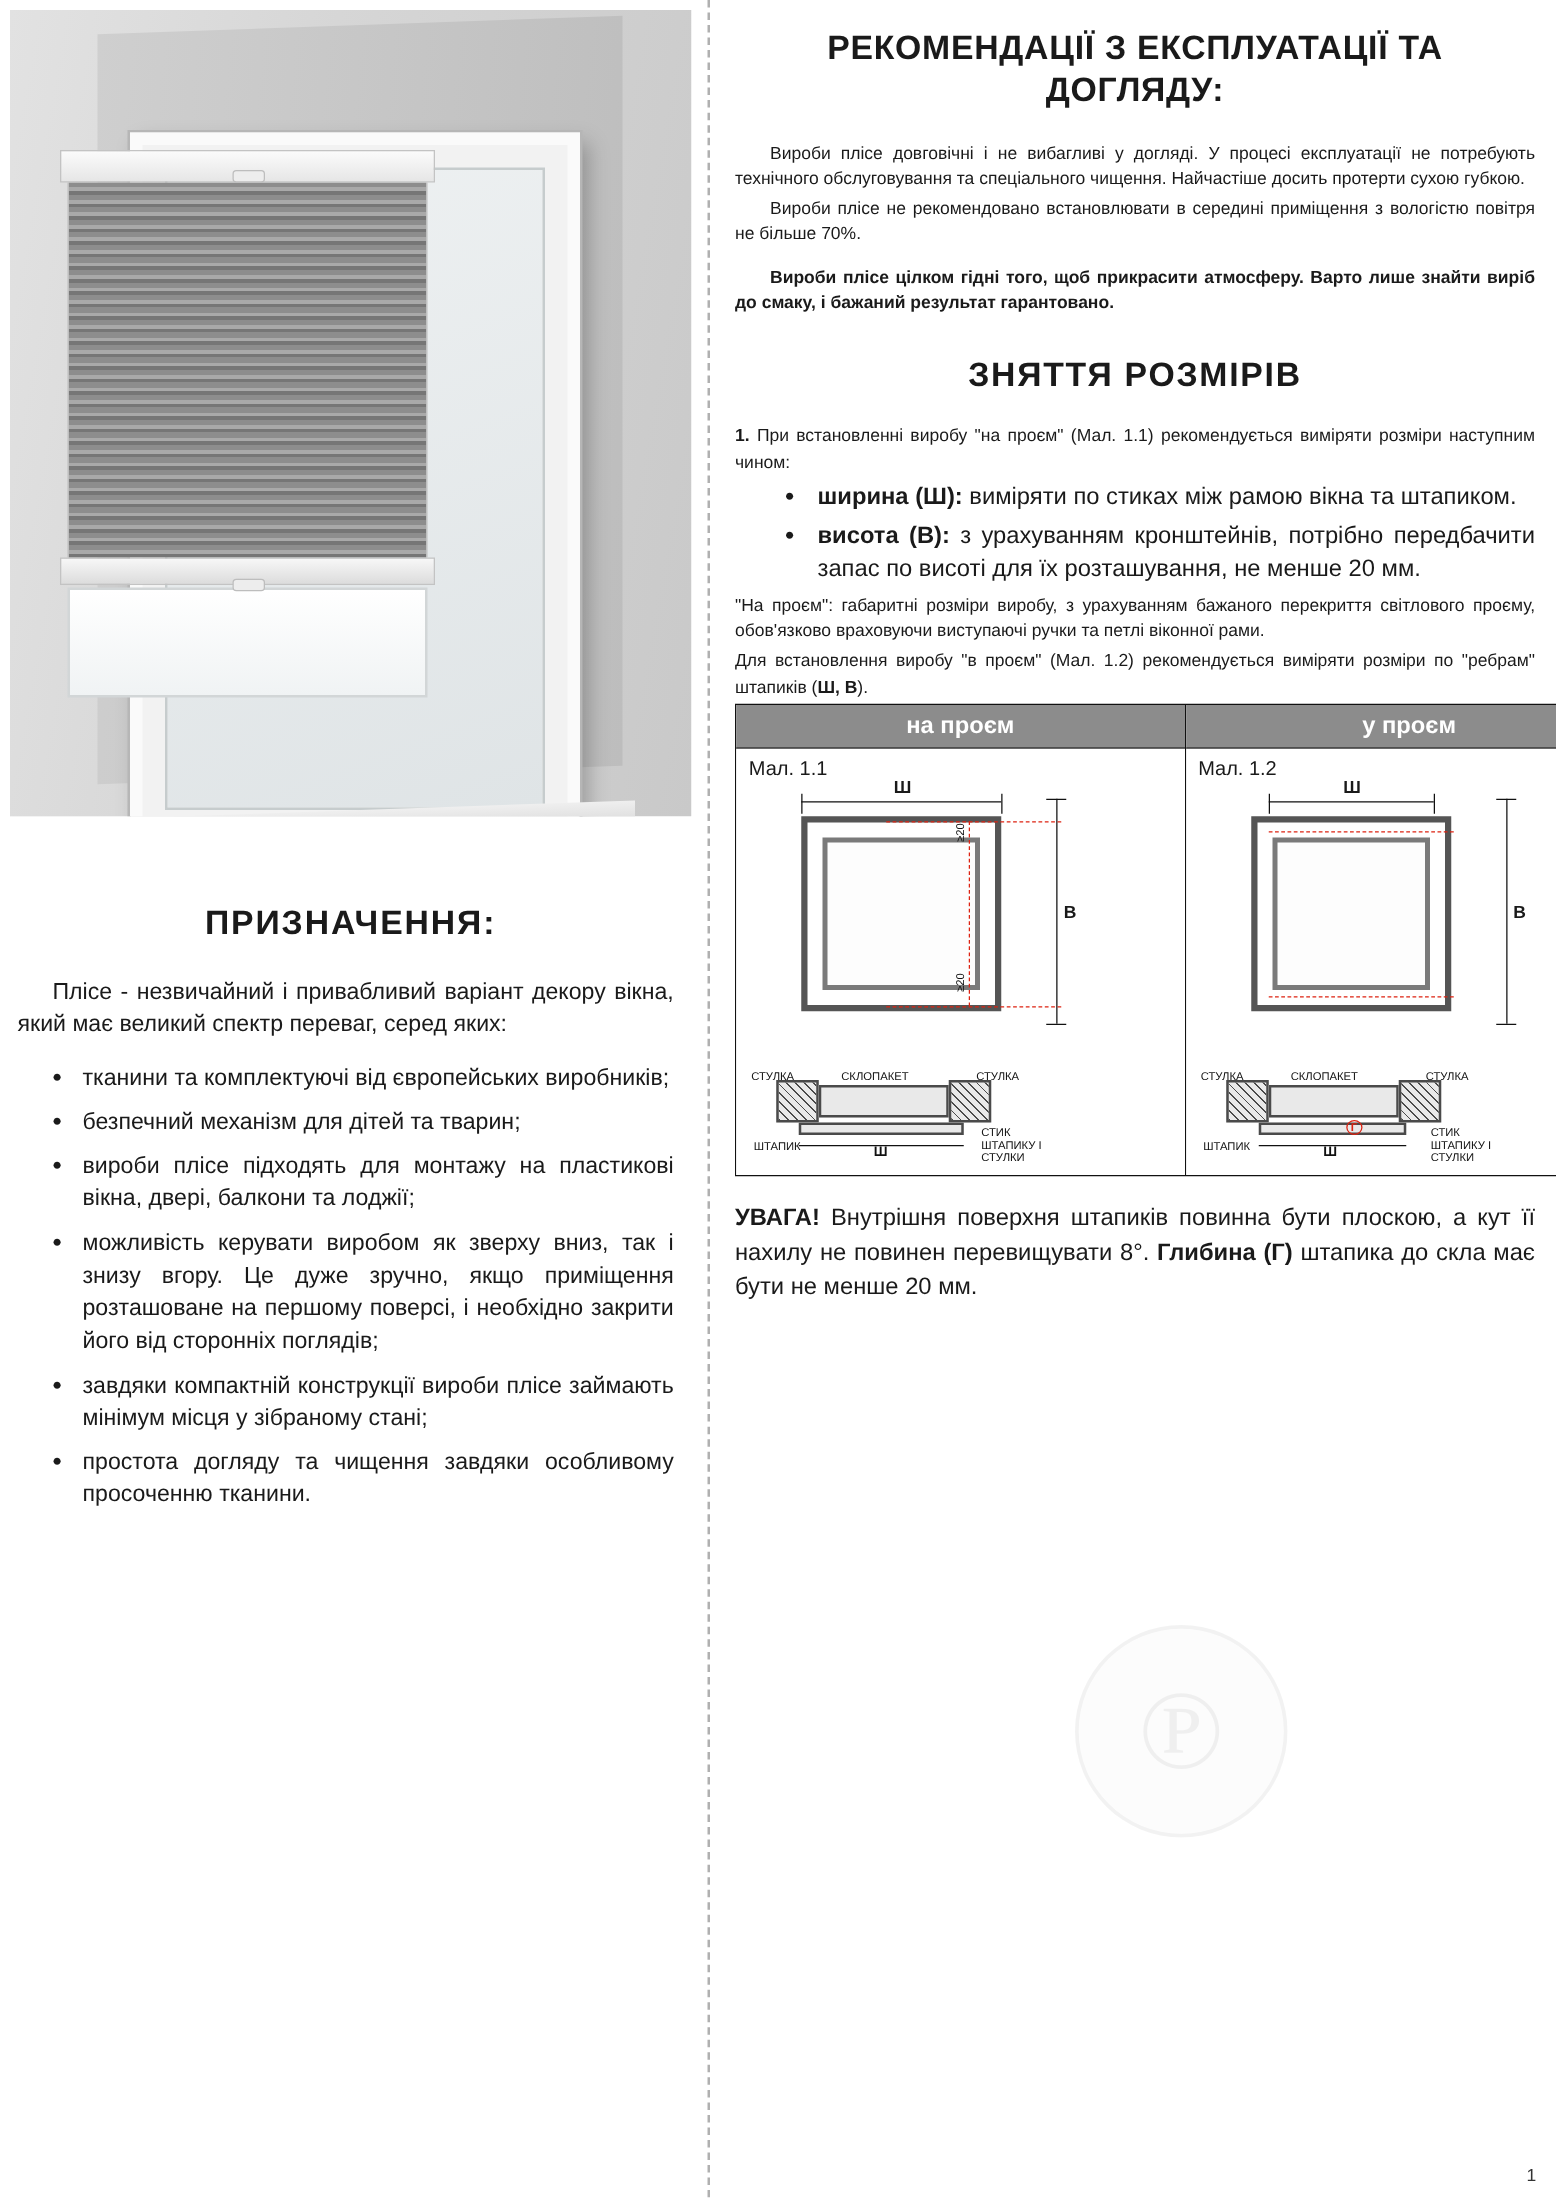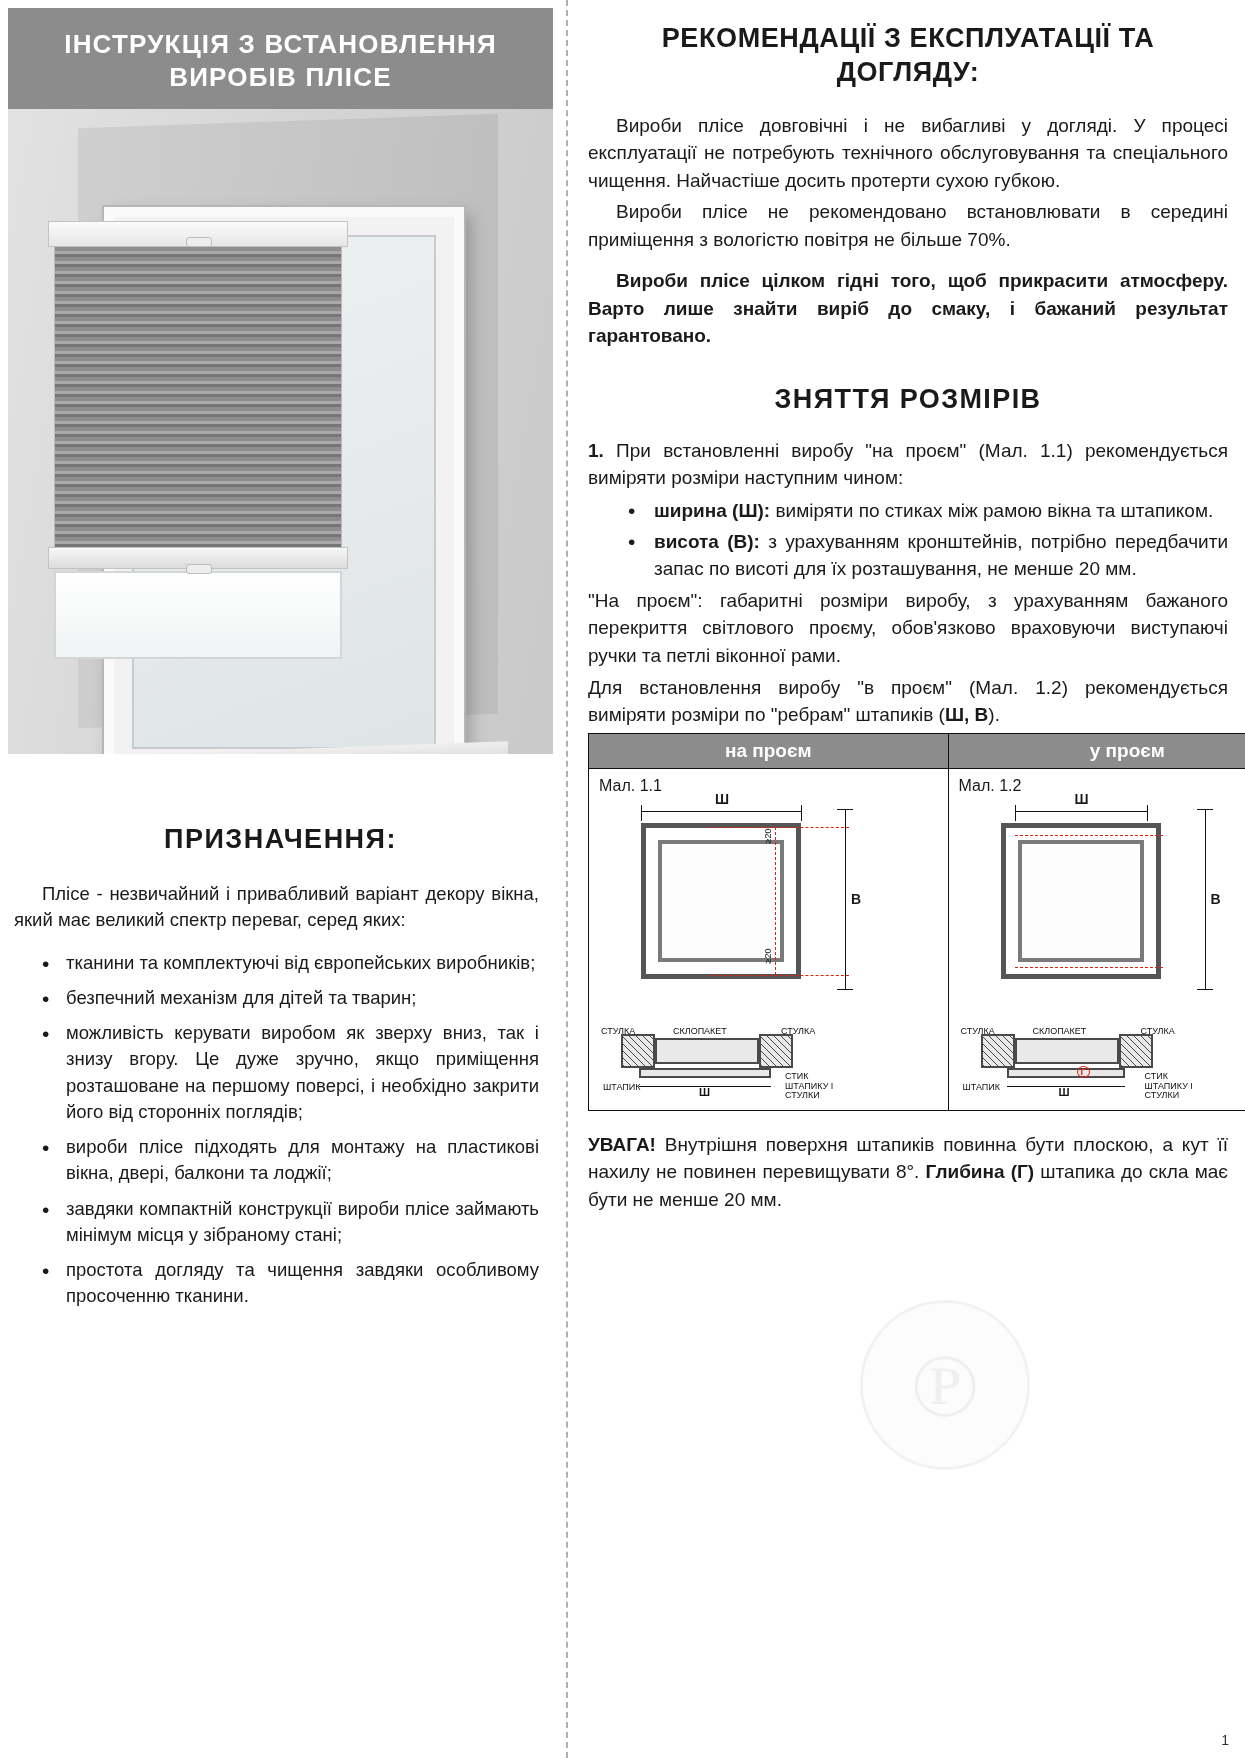--- a/index.html
+++ b/index.html
@@ -184,21 +184,21 @@
     text-align: center;
     font-size: 27px;
     font-weight: bold;
     letter-spacing: .6px;
     line-height: 1.25;
     margin-bottom: 22px;
   }
   .r-para {
     text-align: justify;
     text-indent: 28px;
-    font-size: 19px;
+    font-size: 14px;
     line-height: 1.45;
     margin: 0 0 4px;
   }
   .r-para.spaced { margin-top: 14px; }
   .r-italic {
     font-weight: 600;
   }
   .r-head2 {
     text-align: center;
     font-size: 27px;
@@ -338,21 +338,20 @@
     <div class="wm-inner">℗</div>
   </div>
   <div class="watermark" style="left:860px; top:1300px; width:170px; height:170px;">
     <div class="wm-inner">℗</div>
   </div>
 
   <div class="fold"></div>
 
   <div class="left-col">
 
-    <div class="title-band">ІНСТРУКЦІЯ  З  ВСТАНОВЛЕННЯ ВИРОБІВ ПЛІСЕ</div>
 
     <div class="photo-wrap">
       <div class="room-wall"></div>
       <div class="reveal"></div>
       <div class="win-frame">
         <div class="win-glass"></div>
       </div>
       <div class="open-glass"></div>
       <div class="pleat-head"></div>
       <div class="pleat-knob" style="top:128px;"></div>
@@ -362,22 +361,22 @@
       <div class="sill"></div>
     </div>
 
     <div class="section-head">ПРИЗНАЧЕННЯ:</div>
 
     <div class="left-body">
       <p class="para">Пліcе - незвичайний і привабливий варіант декору вікна, який має великий спектр переваг, серед яких:</p>
       <ul class="bullets">
         <li>тканини та комплектуючі від європейських виробників;</li>
         <li>безпечний механізм для дітей та тварин;</li>
+        <li>вироби пліcе підходять для монтажу на пластикові вікна, двері, балкони та лоджії;</li>
         <li>можливість керувати виробом як зверху вниз, так і знизу вгору. Це дуже зручно, якщо приміщення розташоване на першому поверсі, і необхідно закрити його від сторонніх поглядів;</li>
-        <li>вироби пліcе підходять для монтажу на пластикові вікна, двері, балкони та лоджії;</li>
         <li>завдяки компактній конструкції вироби пліcе займають мінімум місця у зібраному стані;</li>
         <li>простота догляду та чищення завдяки особливому просоченню тканини.</li>
       </ul>
     </div>
   </div>
 
   <div class="right-col">
 
     <div class="r-title">РЕКОМЕНДАЦІЇ З ЕКСПЛУАТАЦІЇ ТА ДОГЛЯДУ:</div>
 

